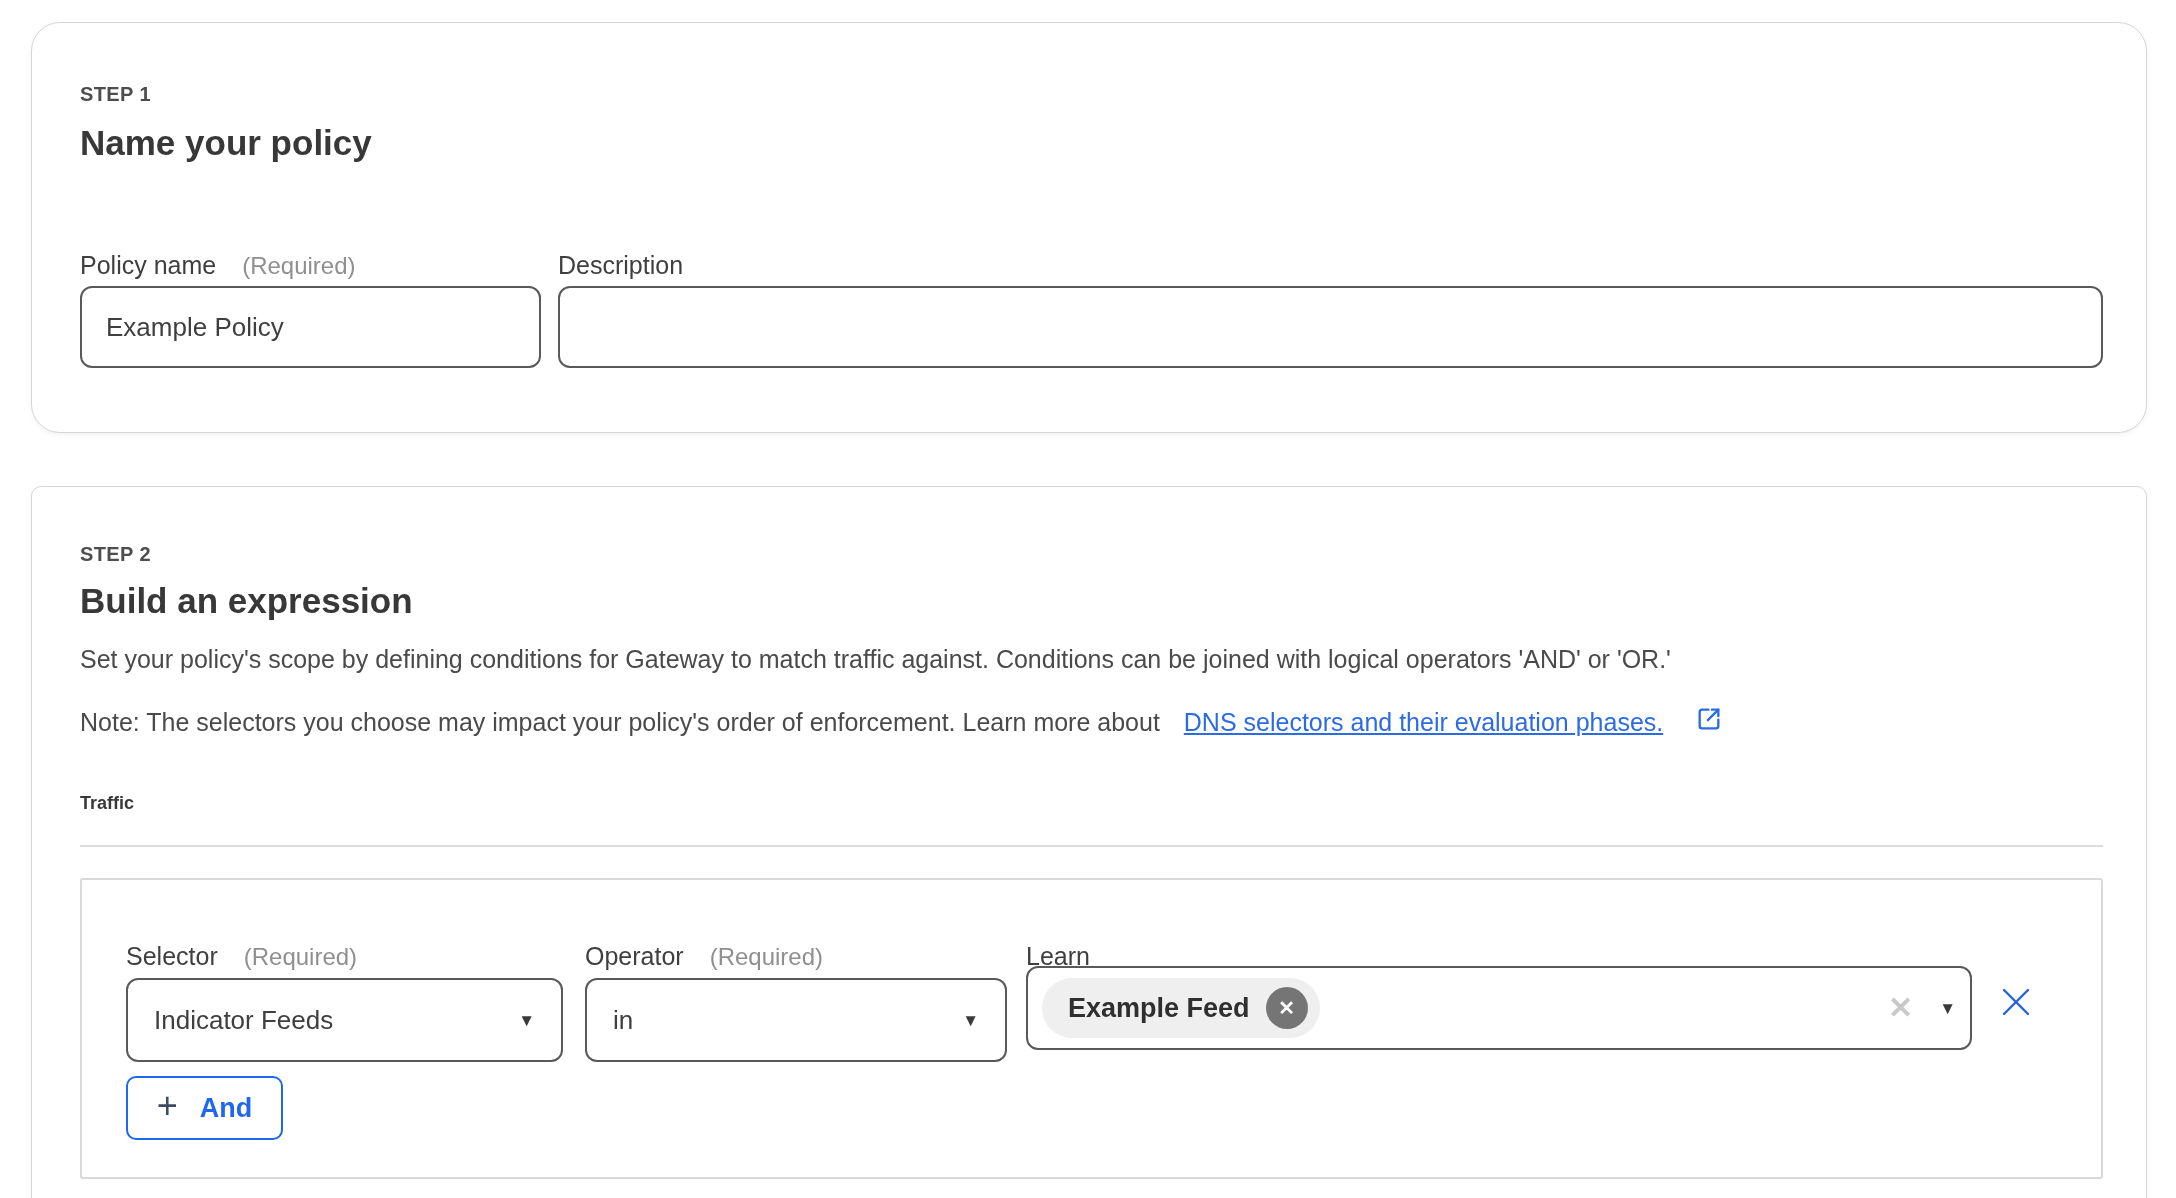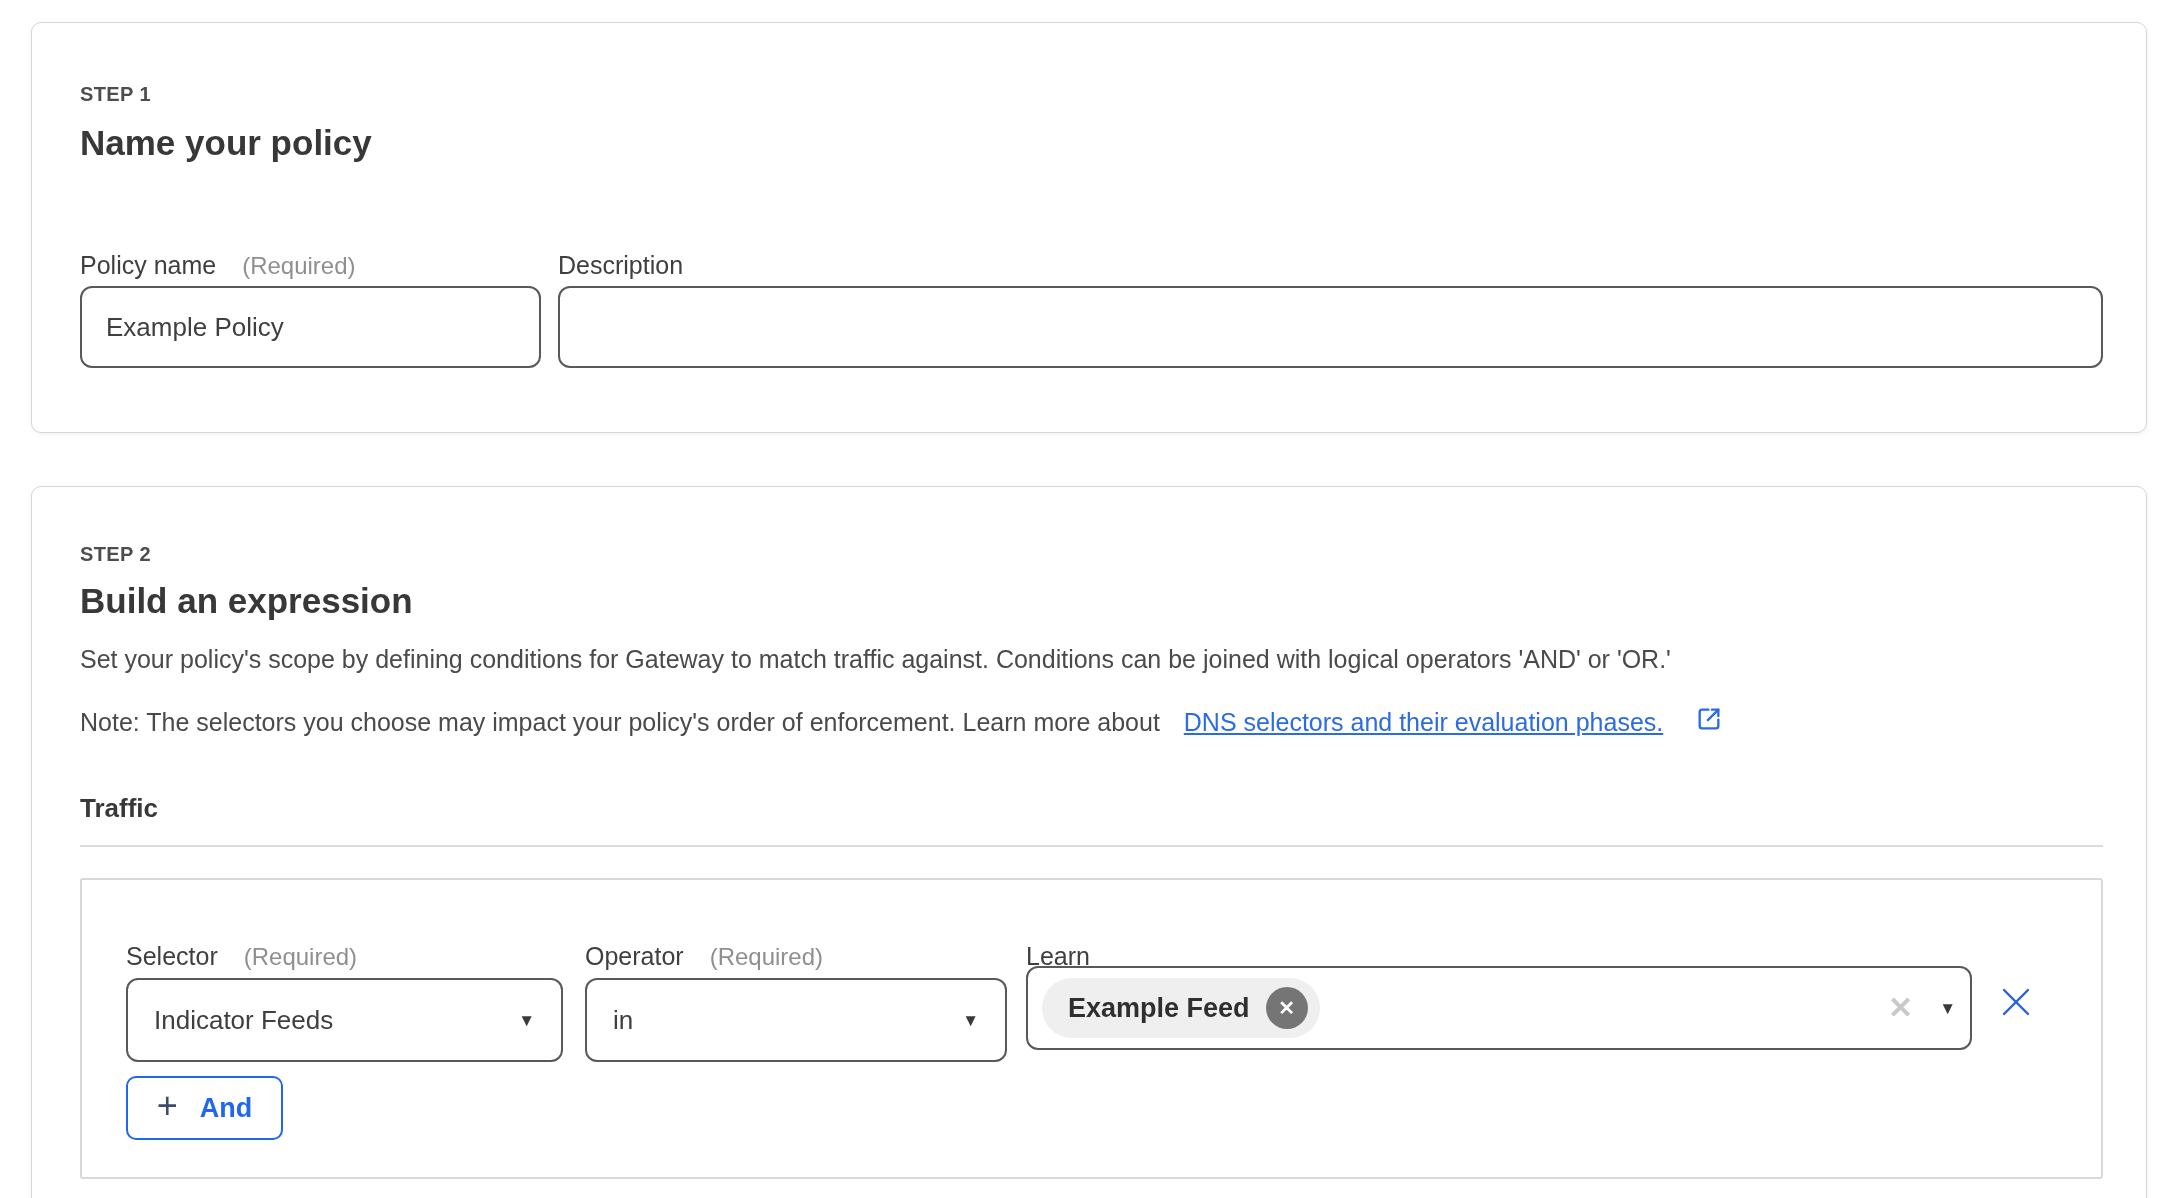--- a/index.html
+++ b/index.html
@@ -15,21 +15,21 @@
   }
   .card {
     position: absolute;
     left: 31px;
     width: 2116px;
     background: #ffffff;
     border: 1.5px solid #d6d6d6;
     border-radius: 10px;
     box-shadow: 0 2px 5px rgba(0,0,0,0.05);
   }
-  #card-step1 { top: 22px; height: 411px; }
+  #card-step1 { top: 22px; height: 411px; border-radius: 29px; }
   #card-step2 { top: 486px; height: 780px; }
 
   .step-label {
     position: absolute;
     left: 48px;
     font-size: 20px;
     font-weight: 700;
     letter-spacing: 0.4px;
     color: #4d4d4d;
   }
@@ -74,21 +74,21 @@
   }
   .link {
     color: #2b6be4;
     text-decoration: underline;
     cursor: pointer;
     margin-left: 17px;
   }
   .section-title {
     position: absolute;
     left: 48px;
-    font-size: 26px;
+    font-size: 18px;
     font-weight: 700;
     color: #383838;
   }
   .hr {
     position: absolute;
     left: 48px;
     width: 2023px;
     height: 2px;
     background: #dcdcdc;
   }

